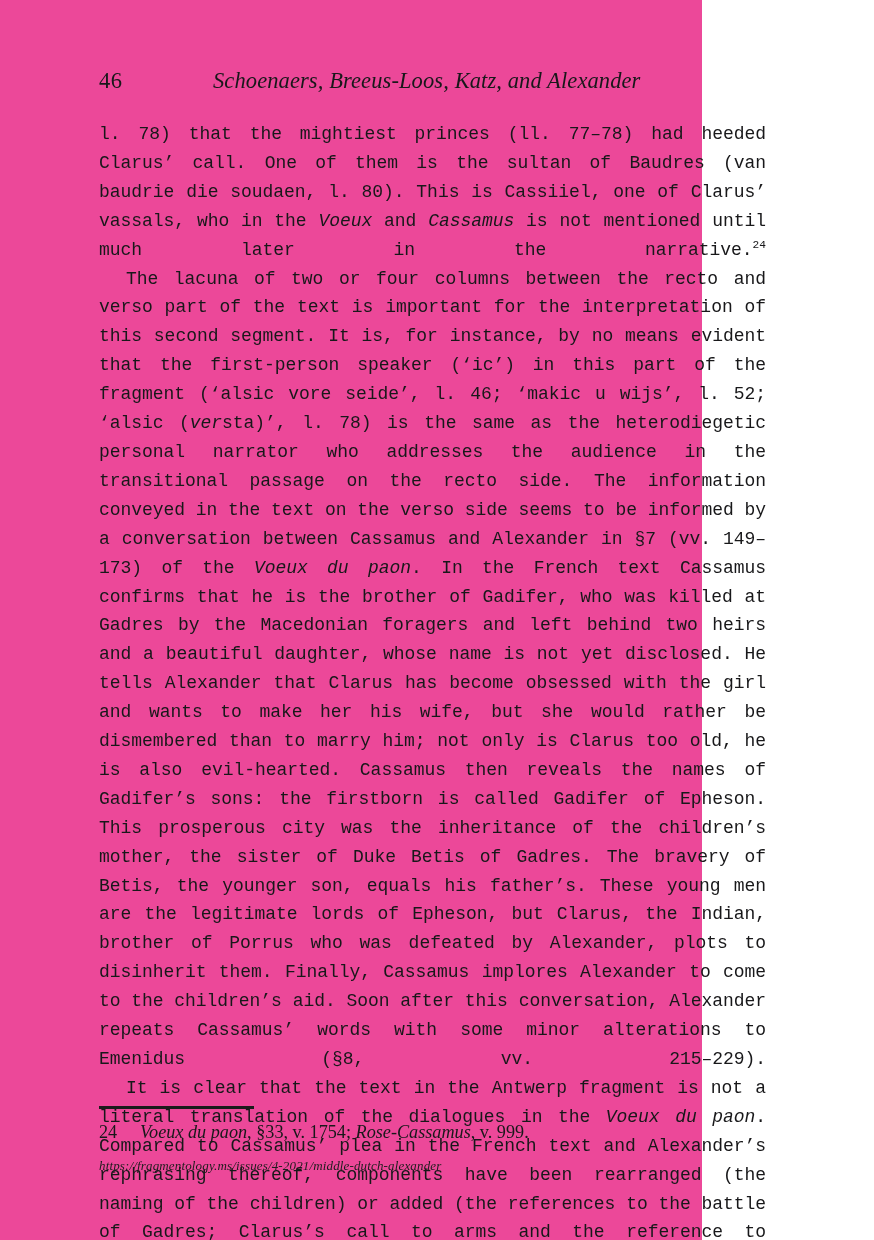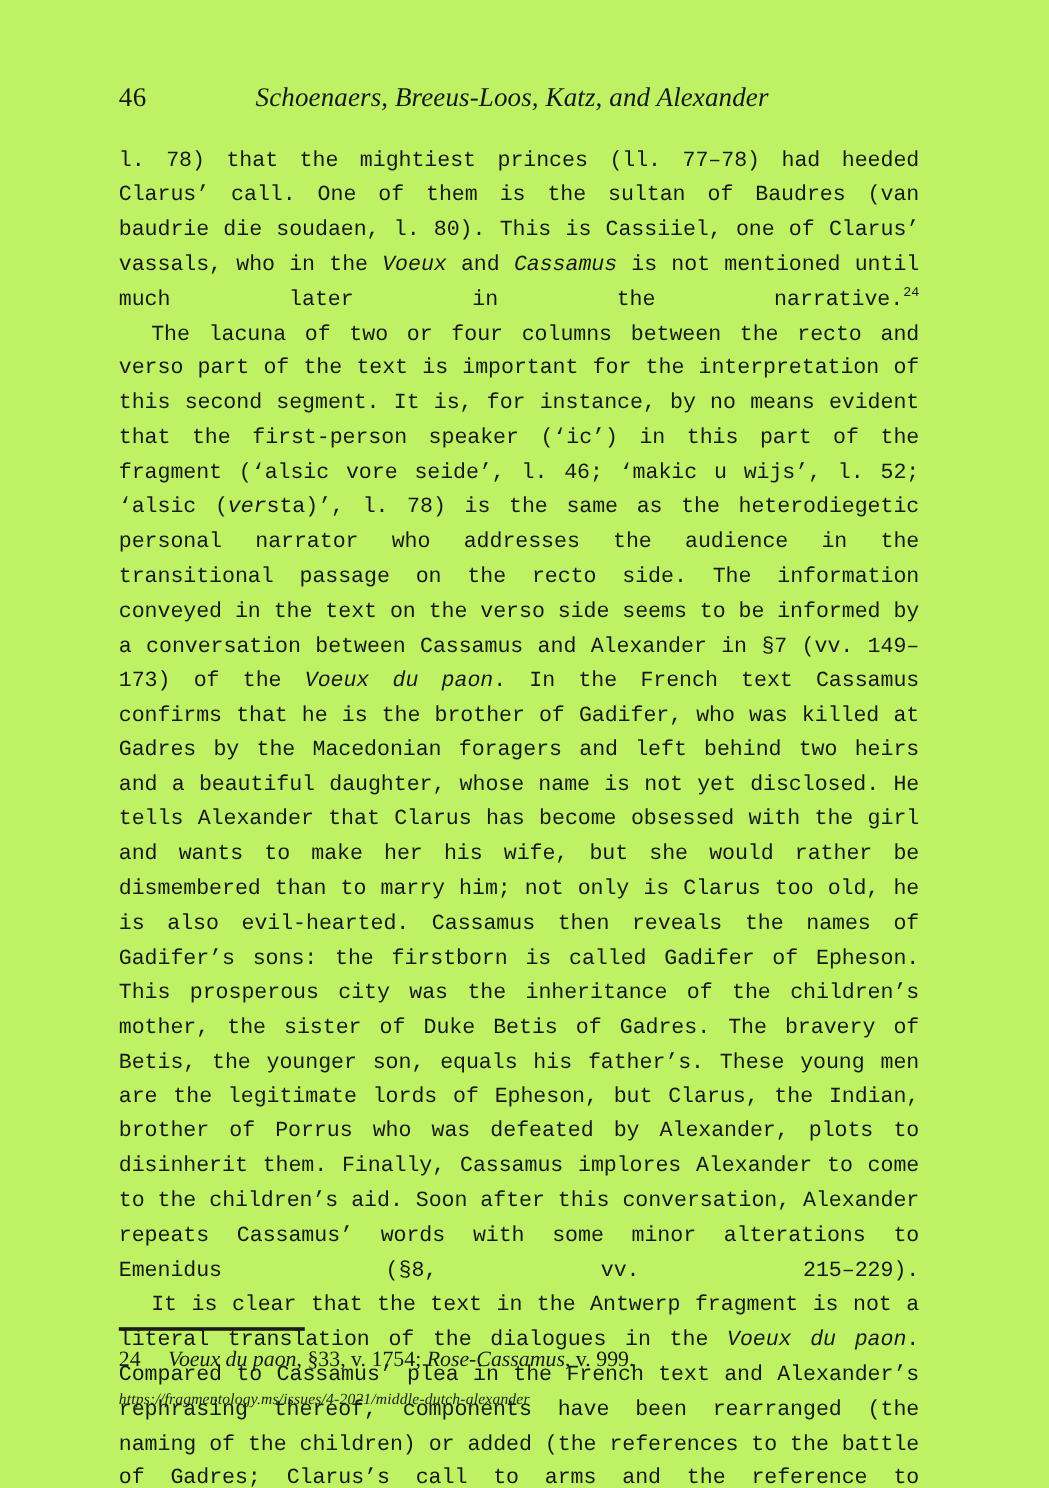--- a/index.html
+++ b/index.html
@@ -12,23 +12,23 @@
     height: 1240px;
     position: relative;
     font-family: "Liberation Serif", "DejaVu Serif", serif;
     color: #161616;
     overflow: hidden;
   }
 
   .page {
     position: absolute;
     left: 0; top: 0;
-    width: 874px;
+    width: 702px;
     height: 1240px;
-    background: #bef264;
+    background: #ec4899;
   }
 
   
   .runhead {
     position: absolute;
     left: 99px;
     top: 68px;
     width: 666px;
     height: 30px;
     display: flex;

